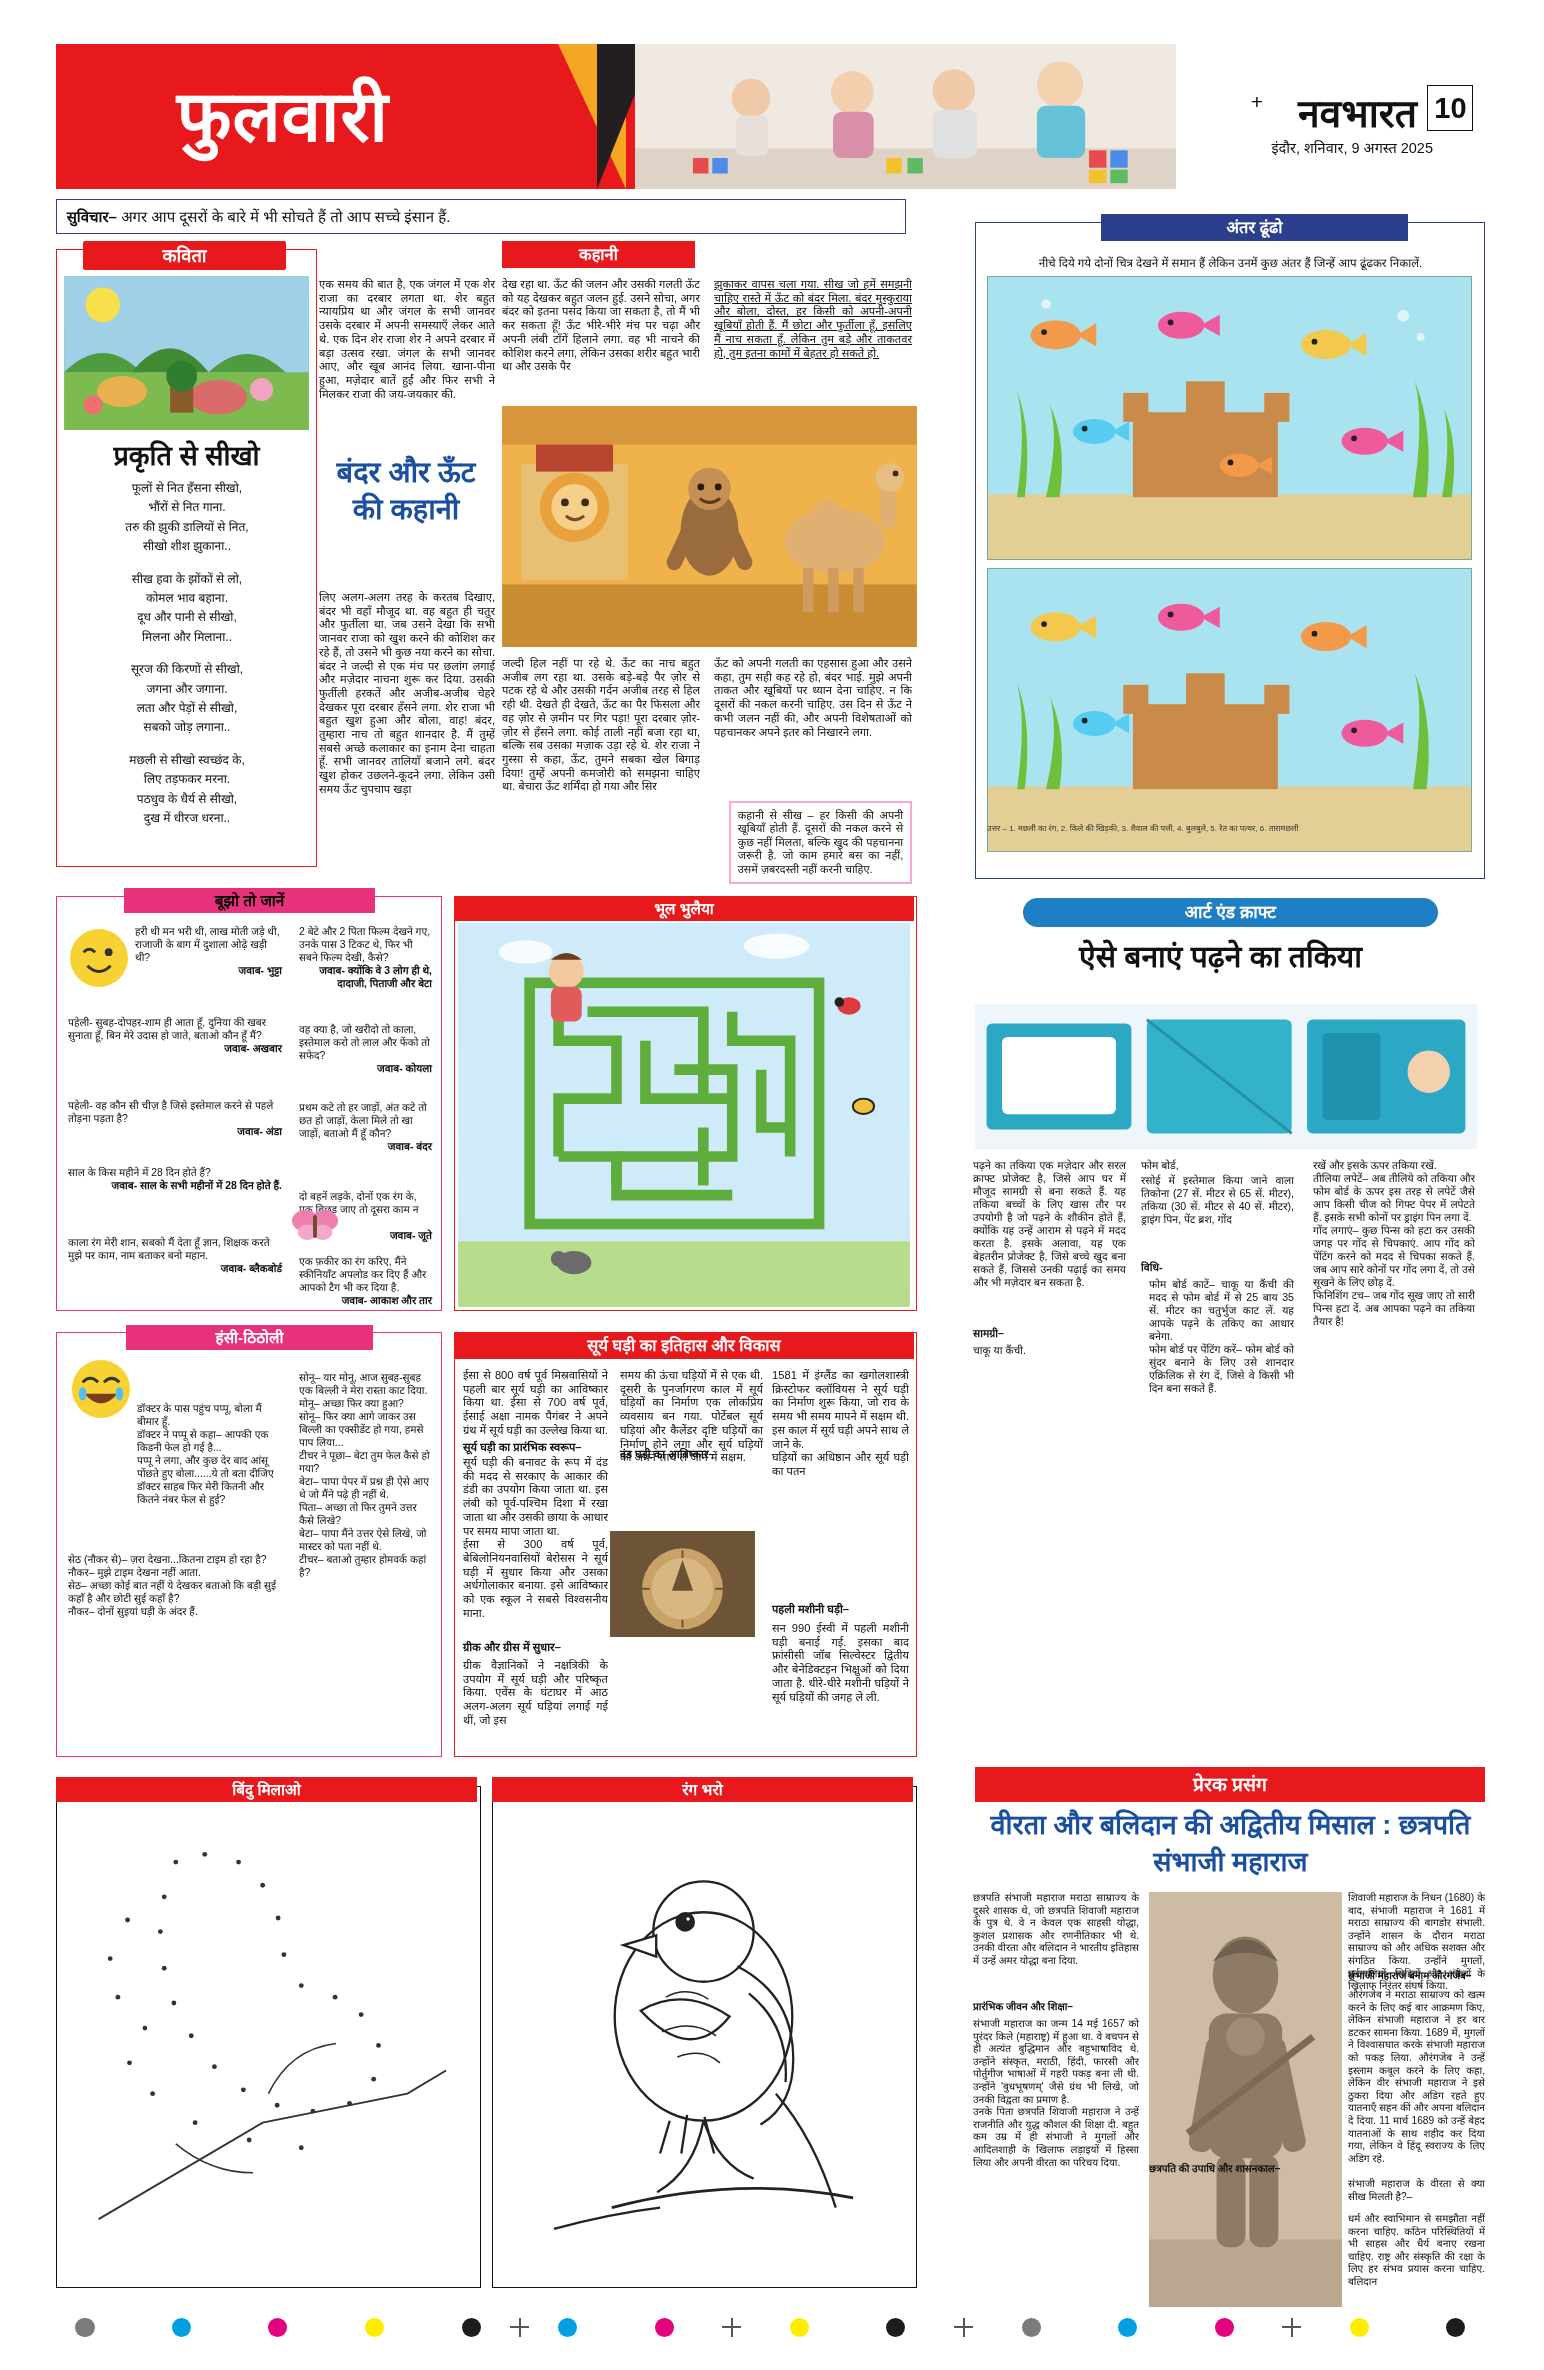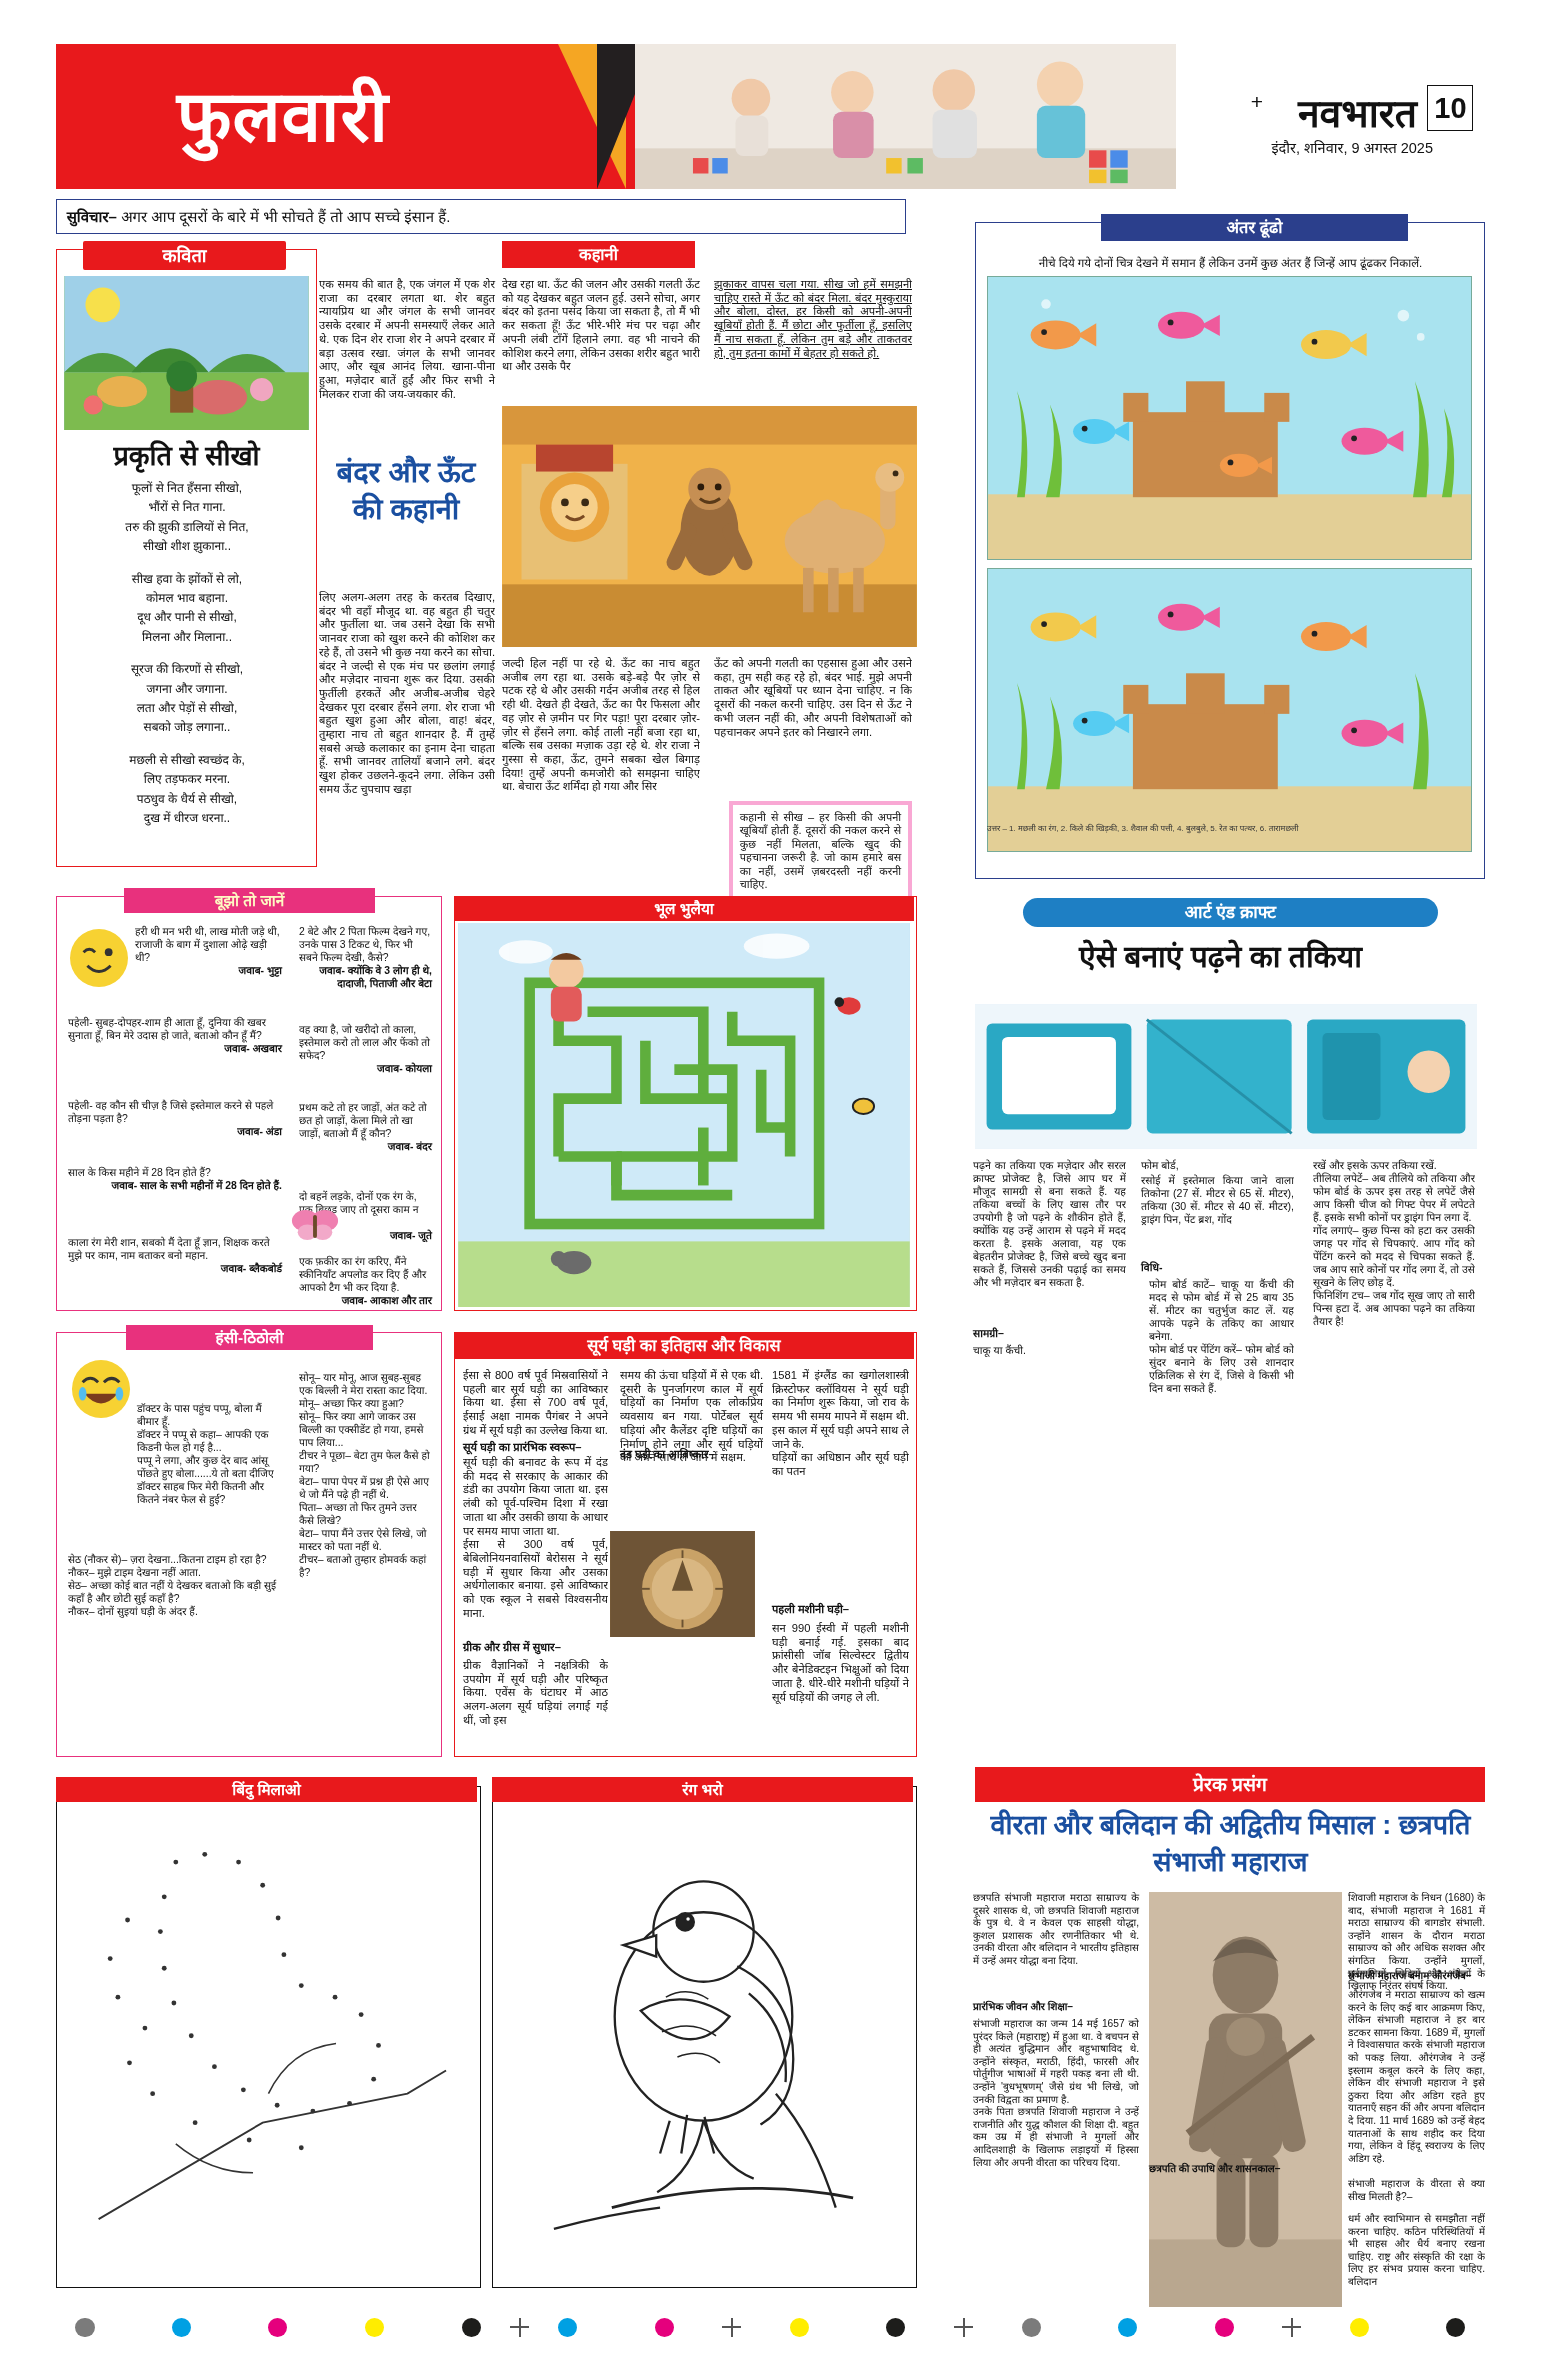--- a/index.html
+++ b/index.html
@@ -30,34 +30,34 @@
   .kavita-hdr{position:absolute;left:83px;top:241px;width:203px;height:29px;background:#e8191c;color:#fff;font-size:18.3px;font-weight:bold;text-align:center;line-height:29px;border-radius:1.9px;}
   .kavita-art{position:absolute;left:64px;top:276px;width:245px;height:154px;background:linear-gradient(#b8d96b,#76b13f);overflow:hidden;}
   .kavita-title{position:absolute;left:64px;top:436px;width:245px;text-align:center;font-size:27px;font-weight:bold;color:#111;}
   .kavita-body{position:absolute;left:75px;top:479px;width:224px;font-size:12px;line-height:19.3px;color:#111;text-align:center;}
   .kavita-body p{margin:0 0 13.5px 0;}
 
   
   .kahani-hdr{position:absolute;left:502px;top:241px;width:193px;height:27px;background:#e8191c;color:#fff;font-size:16.4px;font-weight:bold;text-align:center;line-height:27px;}
   .kahani-title{position:absolute;left:319px;top:454px;width:174px;text-align:center;font-size:29px;font-weight:bold;color:#1a4fa0;line-height:37px;}
   .kahani-img{position:absolute;left:502px;top:406px;width:415px;height:241px;background:#f2b33b;overflow:hidden;}
-  .kahani-sum{position:absolute;left:729px;top:801px;width:183px;border:4px solid #f9a8d4;box-sizing:border-box;padding:5.8px 6.8px;font-size:11px;line-height:13.5px;color:#111;background:#fff;text-align:justify;}
+  .kahani-sum{position:absolute;left:729px;top:801px;width:183px;border:2px solid #f9a8d4;box-sizing:border-box;padding:5.8px 6.8px;font-size:11px;line-height:13.5px;color:#111;background:#fff;text-align:justify;}
 
   
   .antar{position:absolute;left:975px;top:222px;width:510px;height:657px;border:1.9px solid #2b3f8c;box-sizing:border-box;background:#fff;}
   .antar-hdr{position:absolute;left:1101px;top:214px;width:307px;height:27px;background:#2b3f8c;color:#fff;font-size:16.4px;font-weight:bold;text-align:center;line-height:27px;}
   .antar-sub{position:absolute;left:987px;top:255px;width:487px;text-align:center;font-size:11.6px;color:#111;}
   .sea{position:absolute;background:linear-gradient(#bfe9f2,#8fd8e8 55%,#e8d9a6 80%,#e0cf96);overflow:hidden;border:1px solid #7a9;}
   .sea1{left:987px;top:276px;width:483px;height:282px;}
   .sea2{left:987px;top:568px;width:483px;height:282px;}
   .antar-ans{position:absolute;left:987px;top:824px;width:483px;font-size:8px;color:#333;text-align:left;line-height:9.7px;}
 
   
   .boojho{position:absolute;left:56px;top:896px;width:386px;height:415px;border:1.9px solid #e8317d;box-sizing:border-box;background:#fff;}
-  .boojho-hdr{position:absolute;left:124px;top:888px;width:251px;height:25px;background:#e8317d;color:#fef9c3;font-size:15.4px;font-weight:bold;text-align:center;line-height:25px;}
+  .boojho-hdr{position:absolute;left:124px;top:888px;width:251px;height:25px;background:#e8317d;color:#000000;font-size:15.4px;font-weight:bold;text-align:center;line-height:25px;}
   .riddle{font-size:10.4px;line-height:13px;color:#111;}
   .ans{color:#111;font-weight:bold;text-align:right;display:block;}
 
   
   .bhool{position:absolute;left:454px;top:896px;width:463px;height:415px;border:1.9px solid #e8191c;box-sizing:border-box;background:#fff;}
   .bhool-hdr{position:absolute;left:454px;top:896px;width:460px;height:25px;background:#e8191c;color:#fff;font-size:15.4px;font-weight:bold;text-align:center;line-height:25px;}
   .maze{position:absolute;left:458px;top:923px;width:452px;height:384px;background:linear-gradient(#bfe4f5,#dff0fb 60%,#cfe8b5);overflow:hidden;}
 
   
   .ac-hdr{position:absolute;left:1023px;top:898px;width:415px;height:29px;background:#1e7fc4;color:#fff;font-size:17.4px;font-weight:bold;text-align:center;line-height:29px;border-radius:14.5px;}

